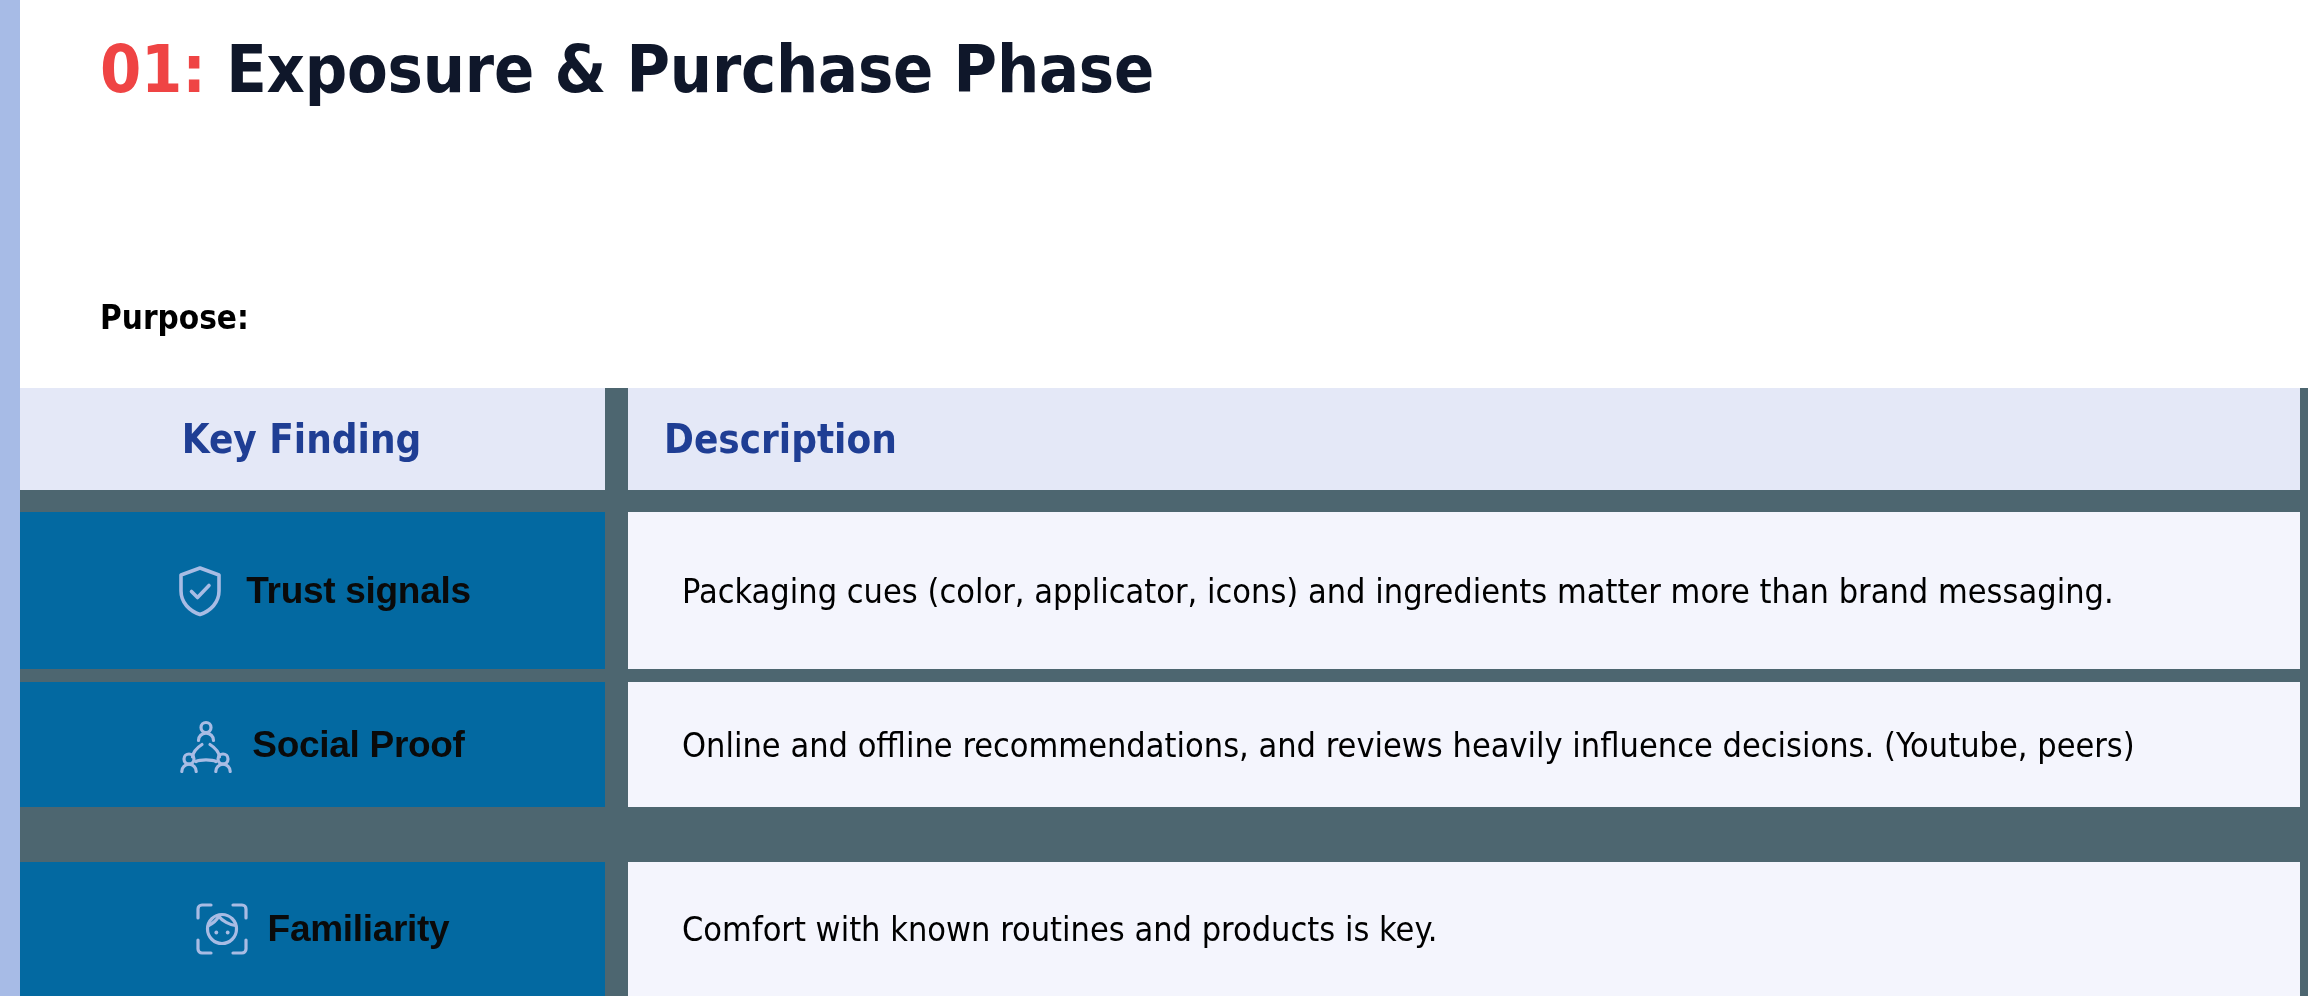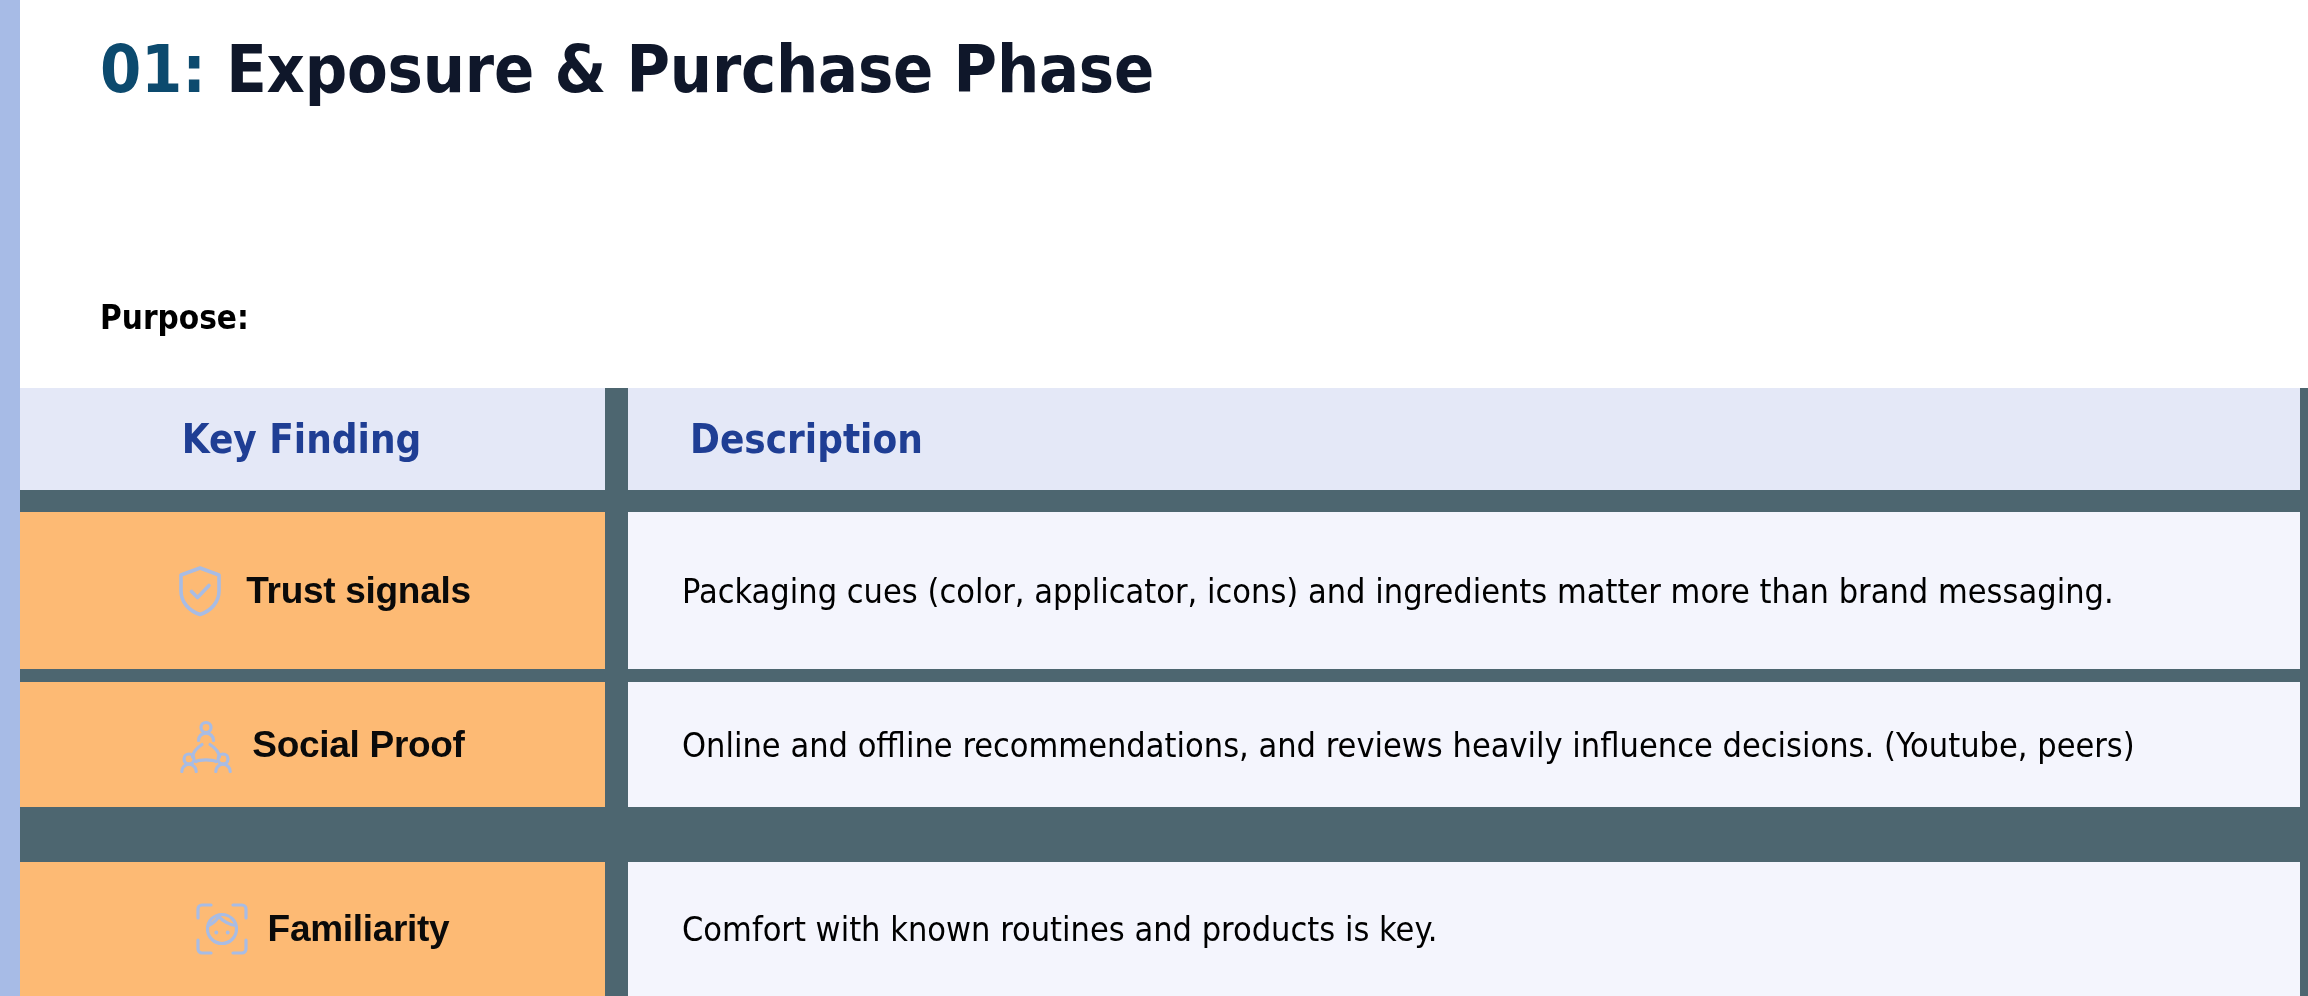--- a/index.html
+++ b/index.html
@@ -45,21 +45,21 @@
     font-family: "Liberation Sans Narrow", "DejaVu Sans Condensed", "Liberation Sans", sans-serif;
     font-stretch: condensed;
     font-size: 66px;
     line-height: 72px;
     color: #2c4a9a;
     white-space: nowrap;
     letter-spacing: -0.2px;
   }
   .title .num {
     font-weight: 700;
-    color: #0c4a6e;
+    color: #ef4444;
   }
   .title .rest {
     font-weight: 700;
     color: #0f172a;
   }
 
   .meta-row {
     position: absolute;
     display: flex;
     align-items: flex-start;
@@ -106,21 +106,21 @@
     left: 0;
     width: 2308px;
     display: block;
   }
 
   .cell-key {
     position: absolute;
     left: 20px;
     width: 585px;
     height: 100%;
-    background: #fdba74;
+    background: #0369a1;
     display: flex;
     align-items: center;
   }
 
   .cell-desc {
     position: absolute;
     left: 628px;
     width: 1672px;
     height: 100%;
     background: #f4f5fd;
@@ -133,21 +133,21 @@
 
   .head-text {
     font-family: "Liberation Sans Narrow", "DejaVu Sans Condensed", "Liberation Sans", sans-serif;
     font-stretch: condensed;
     font-weight: 700;
     font-size: 40px;
     line-height: 48px;
     color: #1f3e94;
   }
   .head-key  { width: 100%; text-align: center; padding-right: 22px; }
-  .head-desc { padding-left: 62px; }
+  .head-desc { padding-left: 36px; }
 
   .key-inner {
     display: flex;
     align-items: center;
     gap: 18px;
     margin: 0 auto;
     padding-left: 18px;
   }
 
   .key-label {

